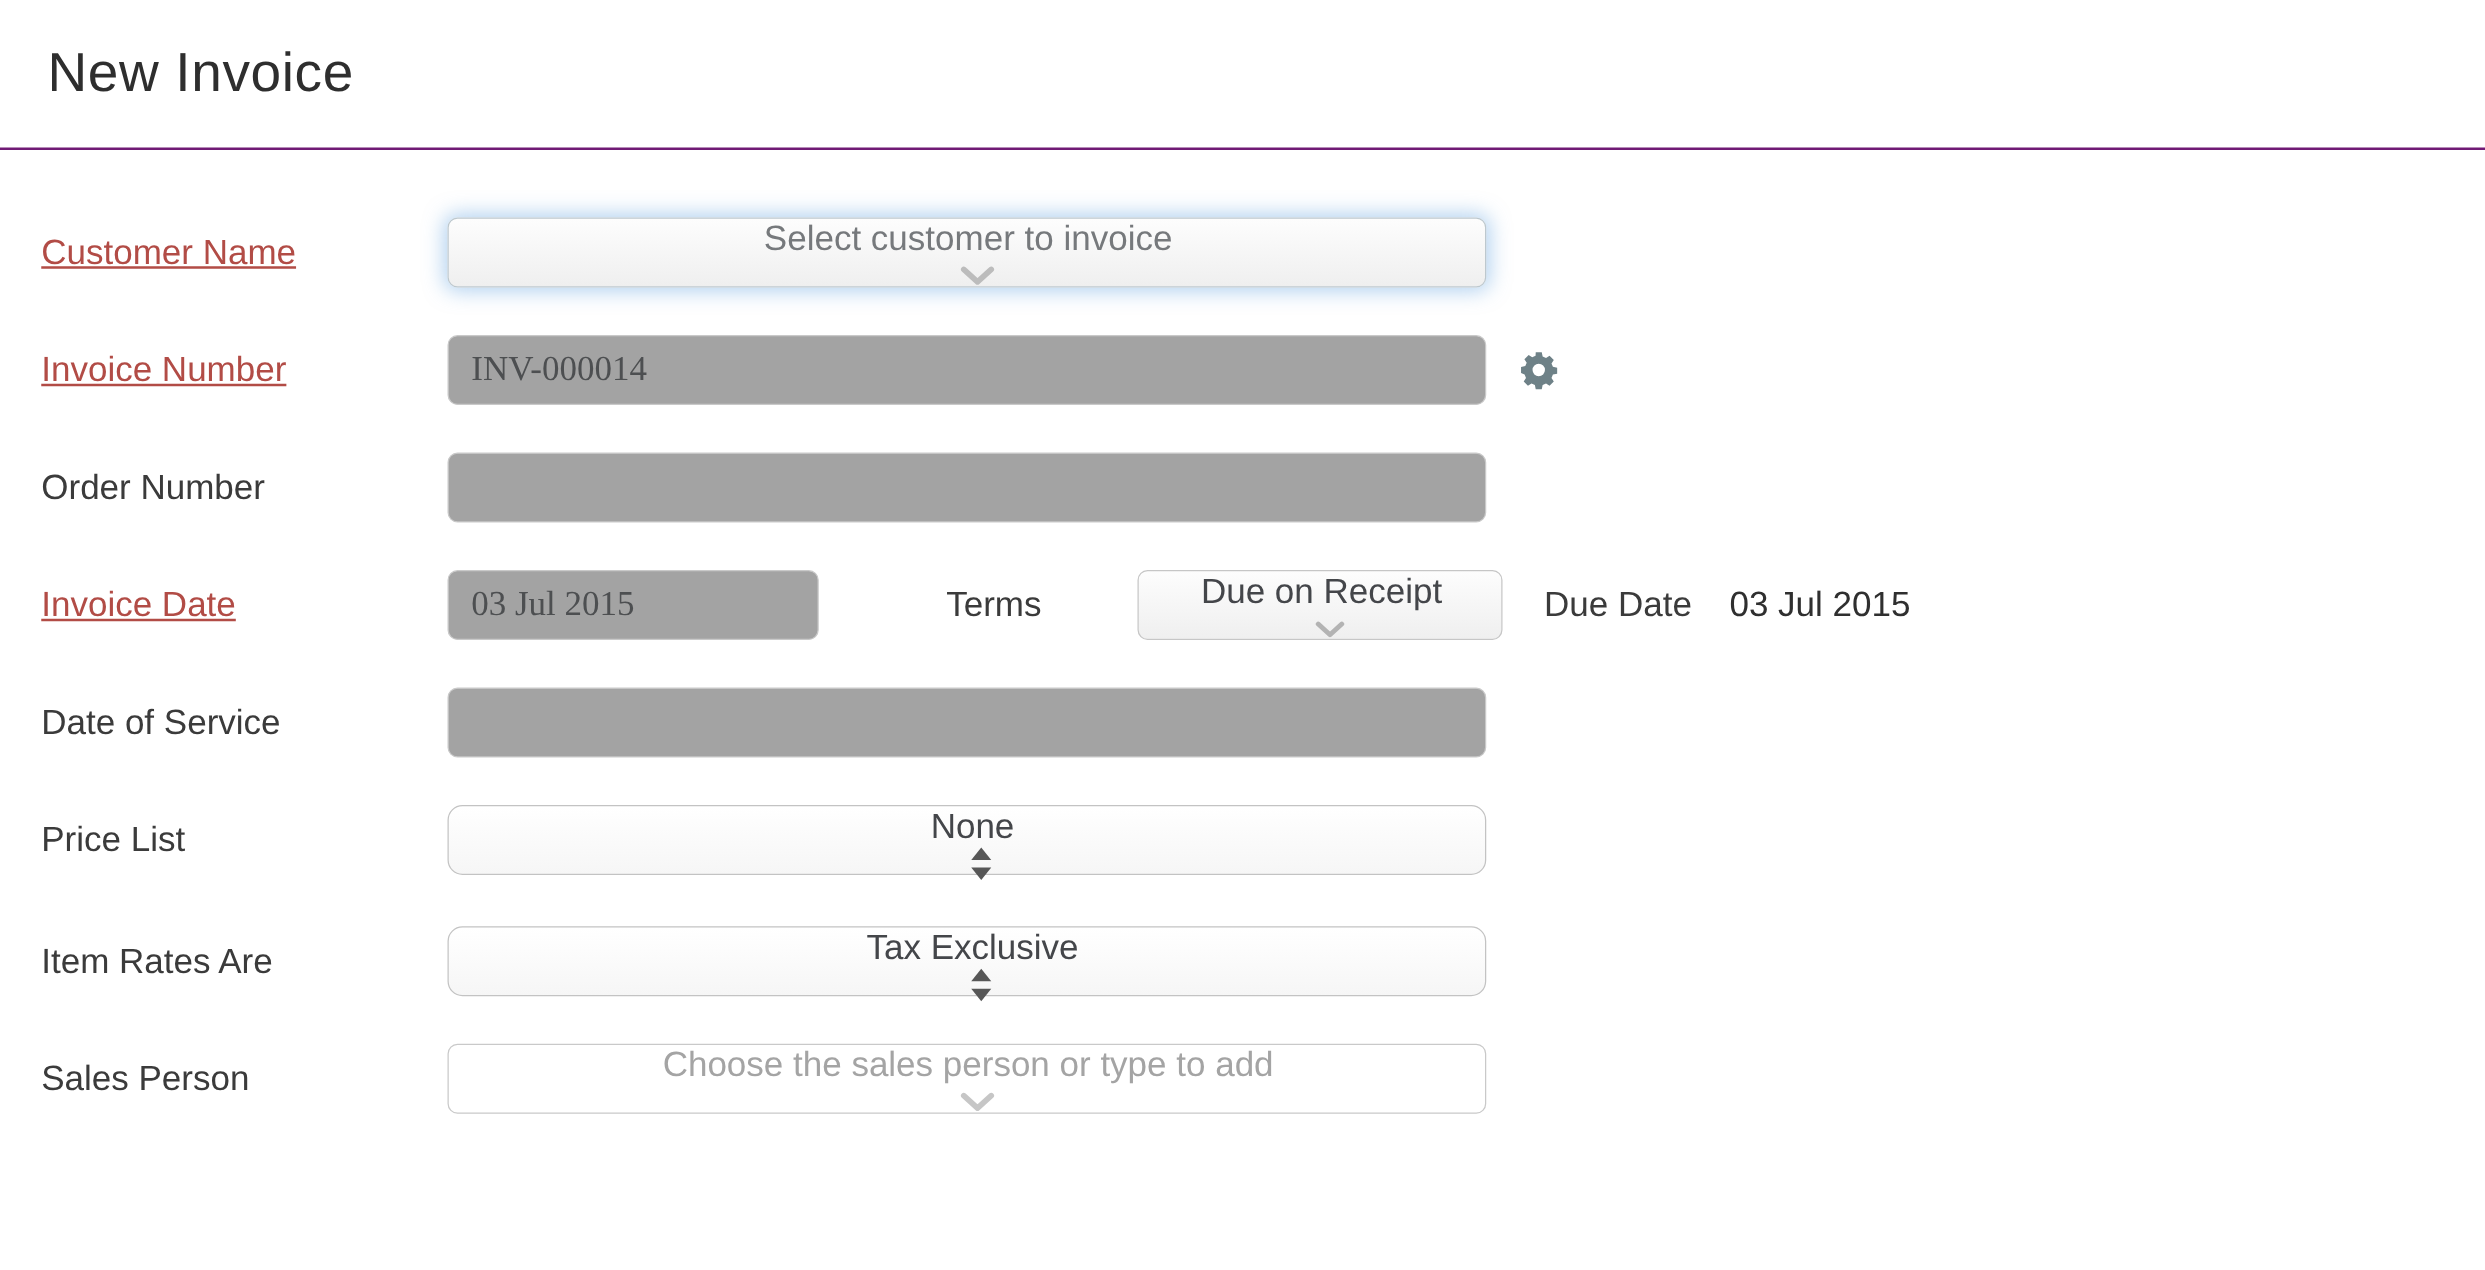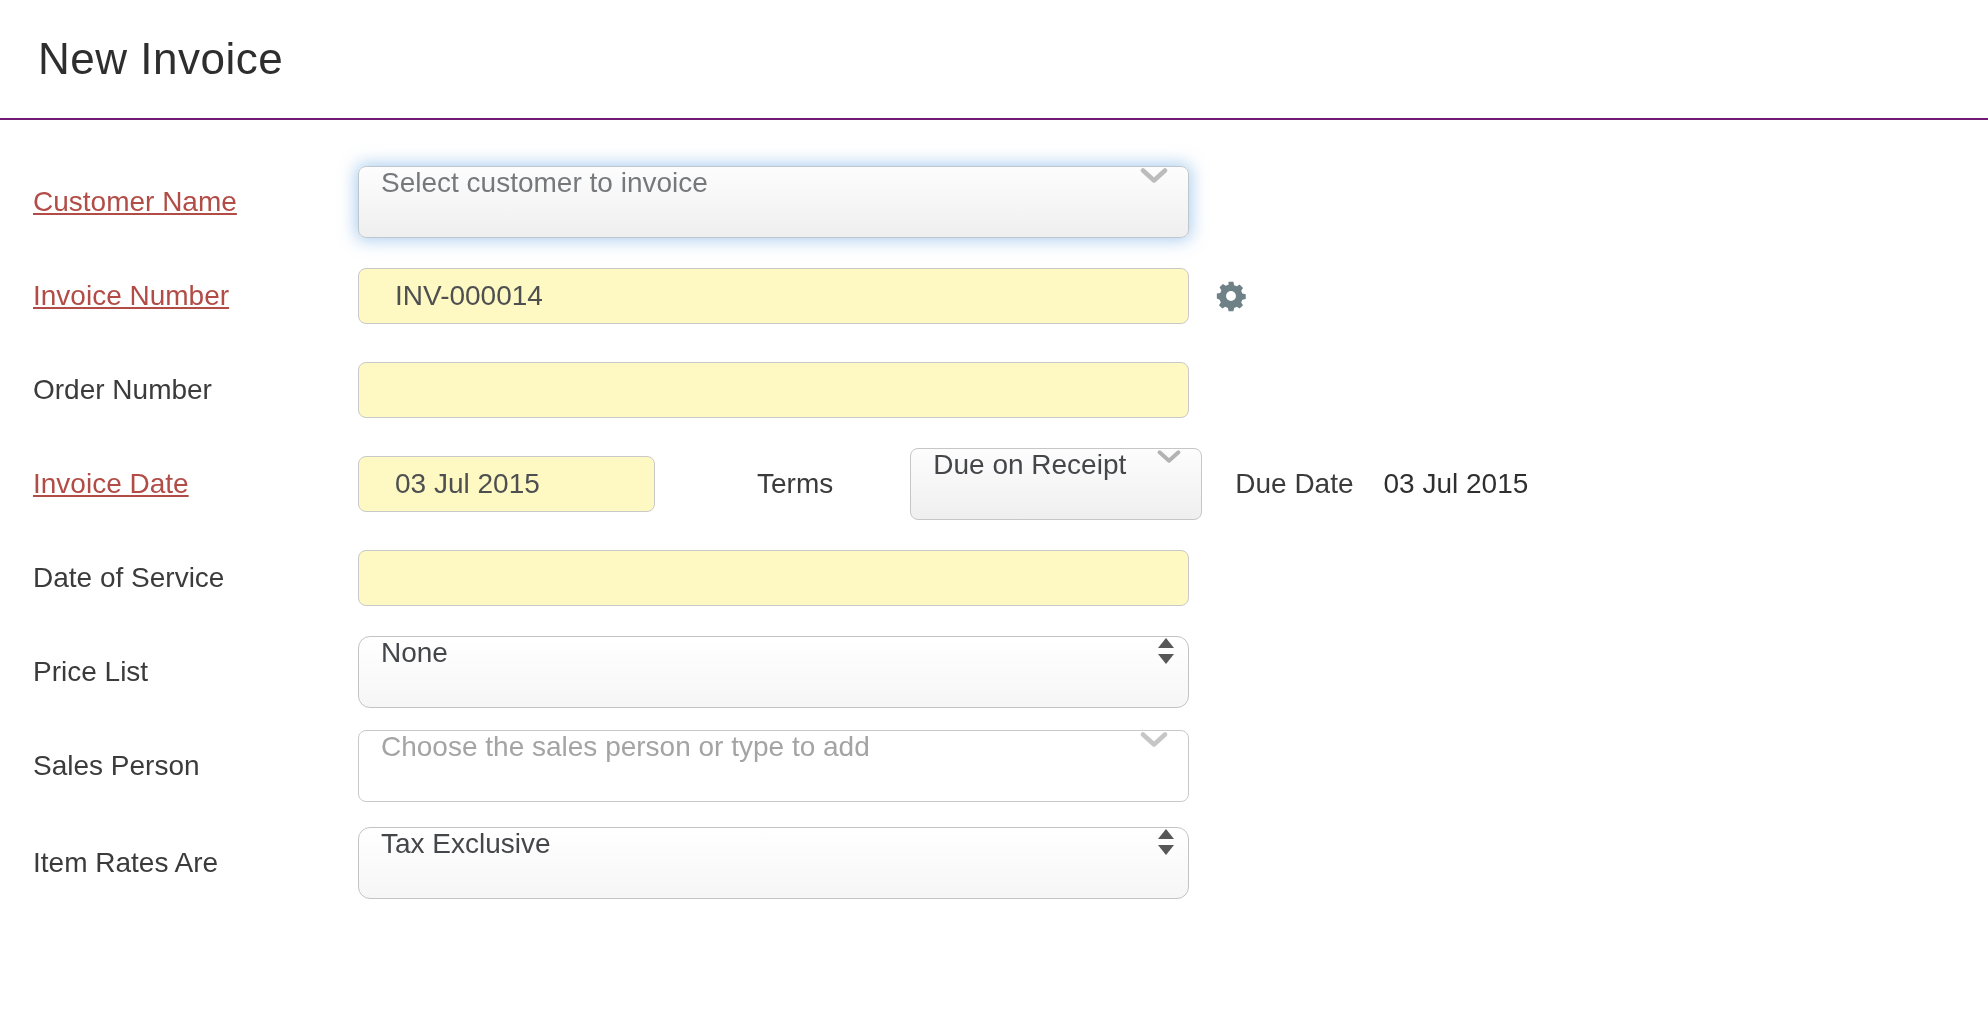--- a/index.html
+++ b/index.html
@@ -28,32 +28,32 @@
     width:358px; flex-shrink:0; padding-left:33px;
     font-size:28px; color:var(--label,#3b3b3b);
   }
   .flabel.required { color:var(--required_label,#b24c46);text-decoration:underline; }
 
   .inline-label { font-size:28px; color:var(--label,#3b3b3b); }
 
   
   .tinput {
     height:56px; border:1px solid #c9c9c9; border-radius:8px;
-    background:#fef9c3; padding:0 36px; font-size:28px; color:#4d4f51;
-    font-family:Liberation Sans, sans-serif; outline:none;
+    background:#a3a3a3; padding:0 18px; font-size:28px; color:#4d4f51;
+    font-family:Liberation Serif, serif; outline:none;
   }
   .w-wide { width:831px; }
   .w-date { width:297px; }
 
   
   .selbox {
-    height:72px; border:1px solid #c6c6c6; border-radius:8px;
+    height:56px; border:1px solid #c6c6c6; border-radius:8px;
     background:linear-gradient(#fdfdfd,#efefef);
-    display:flex; align-items:flex-start; justify-content:space-between;
-    padding:0 20px 0 22px; cursor:pointer;
+    display:flex; align-items:center; justify-content:space-between;
+    padding:0 20px 0 22px; cursor:pointer;flex-direction:column;
   }
   .selbox .txt { font-size:28px; color:#44464a; white-space:nowrap; }
   .txt.ph-mid   { color:#76797c; }
   .txt.ph-light { color:#a4a4a4; }
 
   .customer-sel {
     border-color:#bdc8ce;
     box-shadow:0 0 16px 3px rgba(104,166,226,.5);
   }
 
@@ -130,34 +130,34 @@
     <div class="flabel">Price List</div>
     <div class="selbox native-sel w-wide">
       <span class="txt">None</span>
       <svg class="updown" width="18" height="28" viewBox="0 0 18 28">
         <path d="M9 1 L17 11 H1 Z" fill="#575757"></path>
         <path d="M9 27 L1 17 H17 Z" fill="#575757"></path>
       </svg>
     </div>
   </div>
 
-  <div class="row">
-    <div class="flabel">Sales Person</div>
-    <div class="selbox flat-sel w-wide">
-      <span class="txt ph-light">Choose the sales person or type to add</span>
-      <svg class="chev" width="28" height="17" viewBox="0 0 28 17">
-        <path d="M3 3.5 L14 13.5 L25 3.5" fill="none" stroke="#c6c6c6" stroke-width="4.5" stroke-linecap="round" stroke-linejoin="round"></path>
-      </svg>
-    </div>
-  </div>
-
   <div class="row gap-before">
     <div class="flabel">Item Rates Are</div>
     <div class="selbox native-sel w-wide">
       <span class="txt">Tax Exclusive</span>
       <svg class="updown" width="18" height="28" viewBox="0 0 18 28">
         <path d="M9 1 L17 11 H1 Z" fill="#575757"></path>
         <path d="M9 27 L1 17 H17 Z" fill="#575757"></path>
       </svg>
     </div>
   </div>
 
+  <div class="row">
+    <div class="flabel">Sales Person</div>
+    <div class="selbox flat-sel w-wide">
+      <span class="txt ph-light">Choose the sales person or type to add</span>
+      <svg class="chev" width="28" height="17" viewBox="0 0 28 17">
+        <path d="M3 3.5 L14 13.5 L25 3.5" fill="none" stroke="#c6c6c6" stroke-width="4.5" stroke-linecap="round" stroke-linejoin="round"></path>
+      </svg>
+    </div>
+  </div>
+
 </div>
 
 </body></html>

